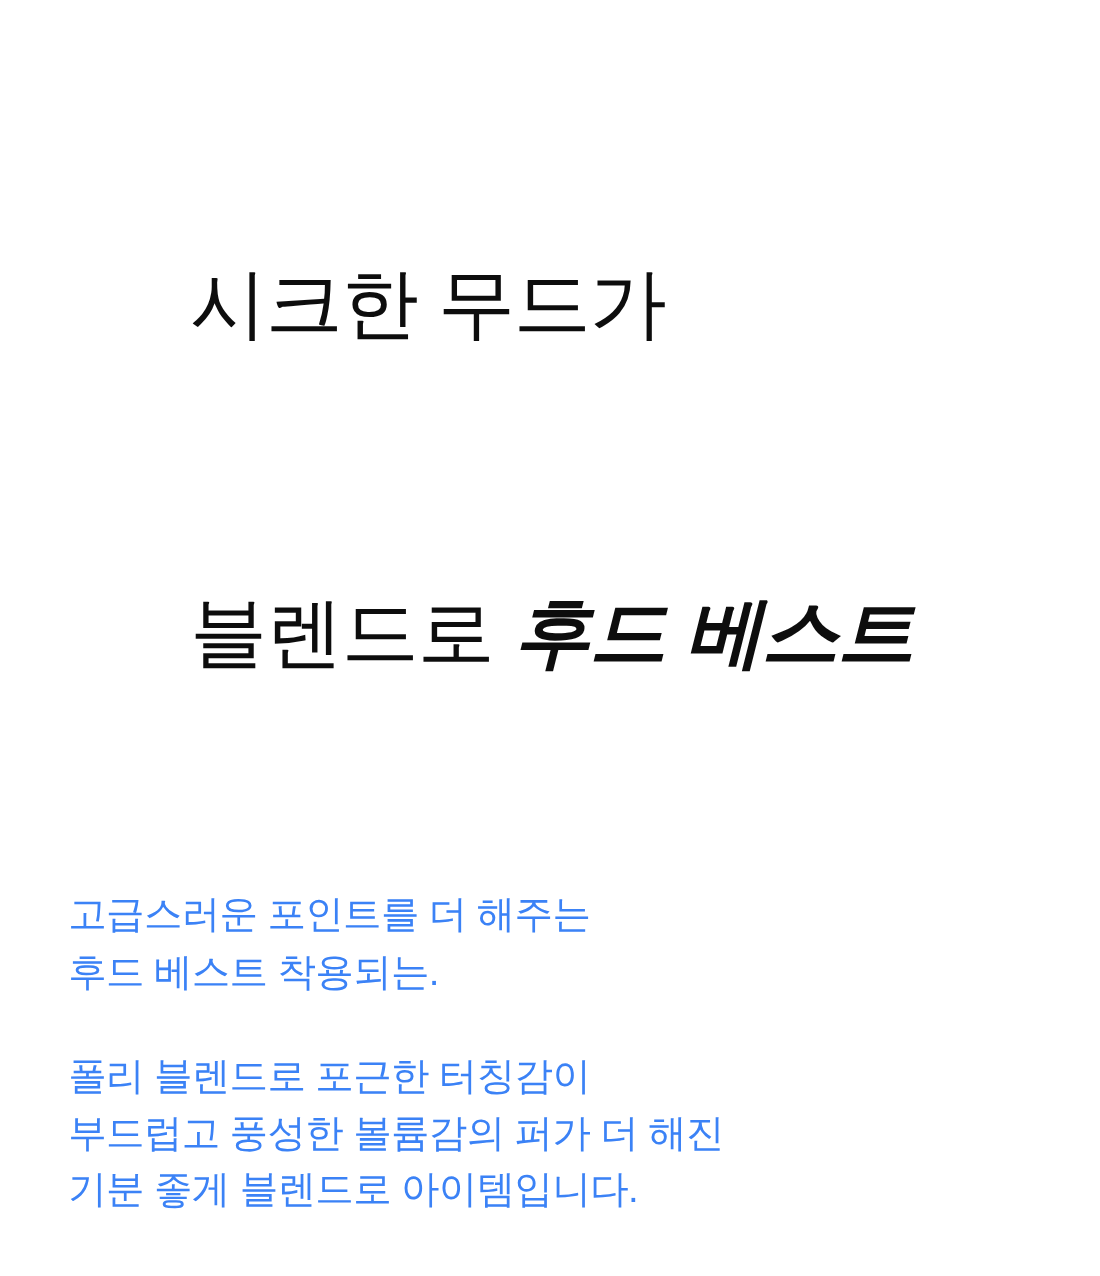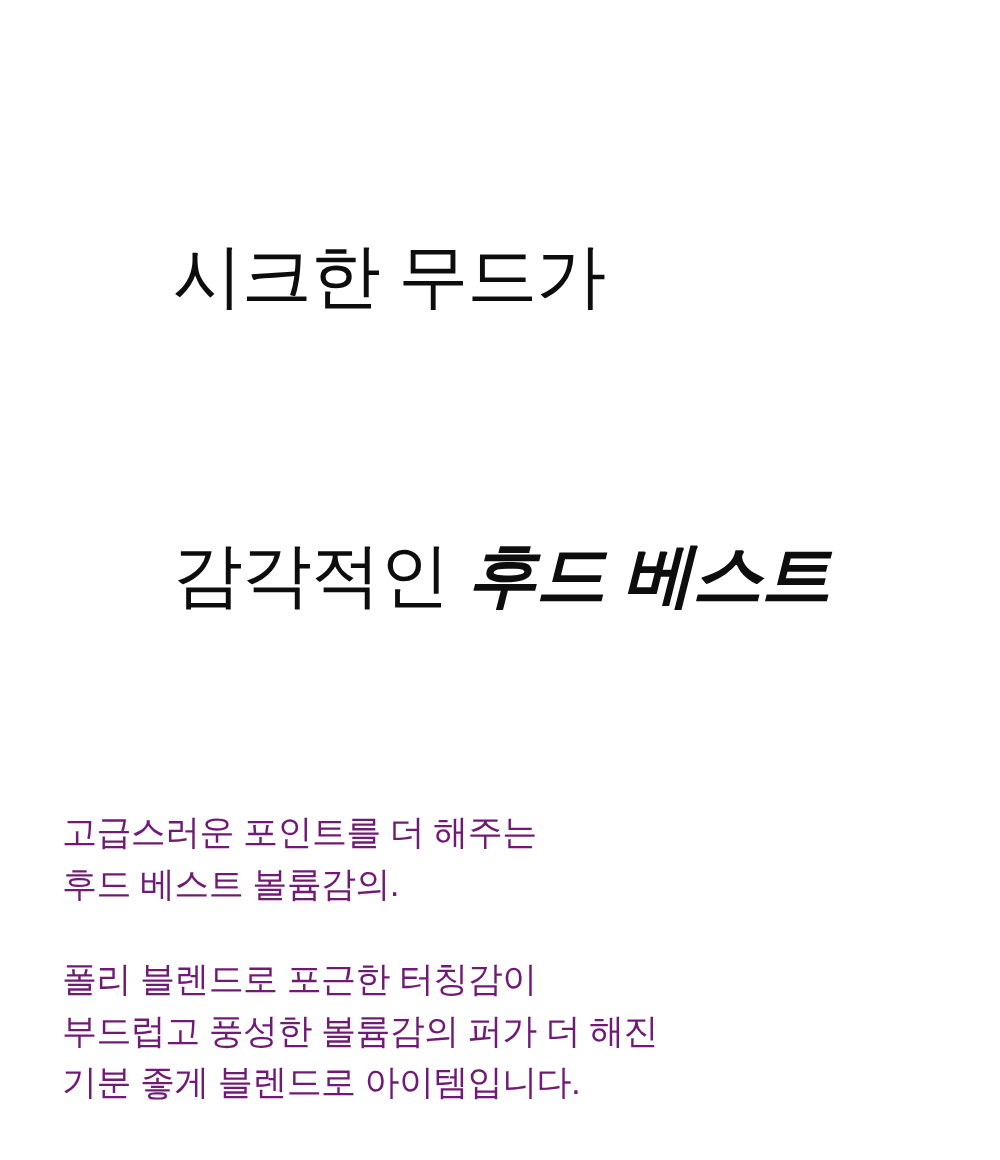--- a/index.html
+++ b/index.html
@@ -47,43 +47,43 @@
     margin-bottom: 44px;
   }
   .para:last-child {
     margin-bottom: 0;
   }
   .para-line {
     font-size: 35px;
     line-height: 1.47;
     letter-spacing: -0.6px;
     font-weight: 400;
-    color: #701a75;
+    color: #3b82f6;
     white-space: pre;
   }
 </style>
 </head>
 <body>
 
 <div class="page">
 
   <div class="headline">
     <div class="headline-line">
       <span class="light">시크한 무드가</span>
     </div>
     <div class="headline-line">
-      <span class="light">감각적인 </span><span class="bold">후드 베스트</span>
+      <span class="light">블렌드로 </span><span class="bold">후드 베스트</span>
     </div>
   </div>
 
   <div class="body-copy">
 
     <div class="para">
       <div class="para-line">고급스러운 포인트를 더 해주는</div>
-      <div class="para-line">후드 베스트 볼륨감의.</div>
+      <div class="para-line">후드 베스트 착용되는.</div>
     </div>
 
     <div class="para">
       <div class="para-line">폴리 블렌드로 포근한 터칭감이</div>
       <div class="para-line">부드럽고 풍성한 볼륨감의 퍼가 더 해진</div>
       <div class="para-line">기분 좋게 블렌드로 아이템입니다.</div>
     </div>
 
     <div class="para">
       <div class="para-line">사이드 부분 포켓이 있어 실용성이 좋고</div>

